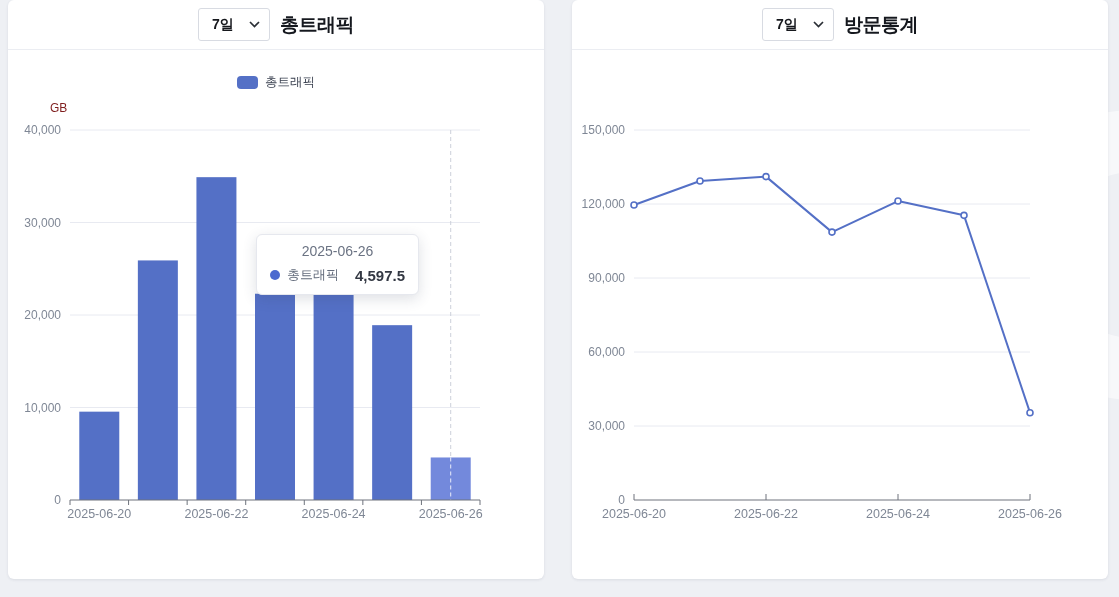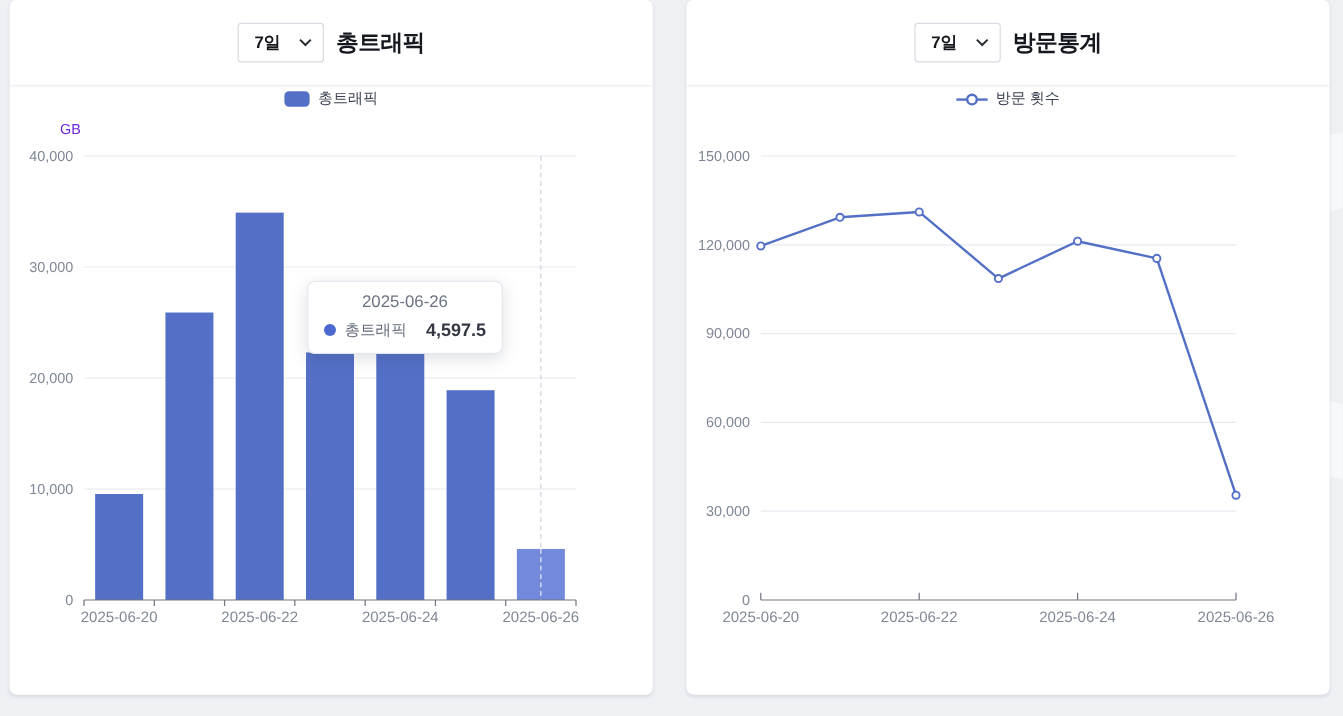--- a/index.html
+++ b/index.html
@@ -15,21 +15,21 @@
   }
   .card{
     position:absolute; top:0; width:536px; height:579px;
     background:#fff; border-radius:6px;
     box-shadow:0 1px 3px rgba(40,50,80,.10);
     z-index:1;
   }
   .card.left{ left:8px; }
   .card.right{ left:572px; }
   .card-header{
-    height:72px; border-bottom:1px solid #ebedf2;
+    height:50px; border-bottom:1px solid #ebedf2;
     display:flex; align-items:center; justify-content:center; gap:10px;
   }
   .select-box{
     display:flex; align-items:center; justify-content:space-between;
     width:72px; height:33px; padding:0 9px 0 13px;
     border:1px solid #d8dbe2; border-radius:3px; background:#fff;
     font-size:14px; font-weight:700; color:#16181d; cursor:pointer;
   }
   .select-box svg{ display:block; }
   .panel-title{ font-size:19px; font-weight:700; color:#15181e; letter-spacing:-0.5px; }
@@ -40,21 +40,21 @@
   }
   .legend-swatch{ width:21px; height:13px; border-radius:4px; background:#5470c6; }
   .legend-line-marker{ position:relative; width:26px; height:14px; }
   .legend-line-marker .ll{ position:absolute; left:0; top:6px; width:26px; height:2px; background:#5470c6; }
   .legend-line-marker .lc{
     position:absolute; left:8px; top:2px; width:10px; height:10px;
     border:2px solid #5470c6; border-radius:50%; background:#fff;
   }
   .unit-label{
     position:absolute; left:42px; top:101px;
-    font-size:12px; color:#6d28d9;
+    font-size:12px; color:#7f1d1d;
   }
   .chart-svg{ position:absolute; left:0; top:60px; }
   .chart-svg text{ font-family:"Liberation Sans","DejaVu Sans",sans-serif; }
   .tooltip{
     position:absolute; left:248px; top:234px; width:163px;
     background:#fff; border:1px solid #e6e8ee; border-radius:6px;
     box-shadow:0 4px 14px rgba(50,60,90,.16);
     padding:8px 13px 10px; z-index:5;
   }
   .tooltip-title{ text-align:center; font-size:14px; color:#6b7383; }
@@ -129,27 +129,20 @@
 <div class="card right">
   <div class="card-header">
     <div class="select-box">
       <span>7일</span>
       <svg width="11" height="7" viewBox="0 0 11 7">
         <polyline points="1,1 5.5,5.5 10,1" fill="none" stroke="#2a2e35" stroke-width="1.7"></polyline>
       </svg>
     </div>
     <span class="panel-title">방문통계</span>
   </div>
-  <div class="legend-row">
-    <span class="legend-line-marker">
-      <span class="ll"></span>
-        <span class="lc"></span>
-    </span>
-    <span>방문 횟수</span>
-  </div>
   <svg id="svg-visits" class="chart-svg" width="536" height="519" viewBox="0 0 536 519">
       <text x="53" y="444" text-anchor="end" fill="#7f8795" font-size="12px">0</text>
       <line x1="62" y1="366" x2="458" y2="366" stroke="#e8eaf1" stroke-width="1"></line>
       <text x="53" y="370" text-anchor="end" fill="#7f8795" font-size="12px">30,000</text>
       <line x1="62" y1="292" x2="458" y2="292" stroke="#e8eaf1" stroke-width="1"></line>
       <text x="53" y="296" text-anchor="end" fill="#7f8795" font-size="12px">60,000</text>
       <line x1="62" y1="218" x2="458" y2="218" stroke="#e8eaf1" stroke-width="1"></line>
       <text x="53" y="222" text-anchor="end" fill="#7f8795" font-size="12px">90,000</text>
       <line x1="62" y1="144" x2="458" y2="144" stroke="#e8eaf1" stroke-width="1"></line>
       <text x="53" y="148" text-anchor="end" fill="#7f8795" font-size="12px">120,000</text>

